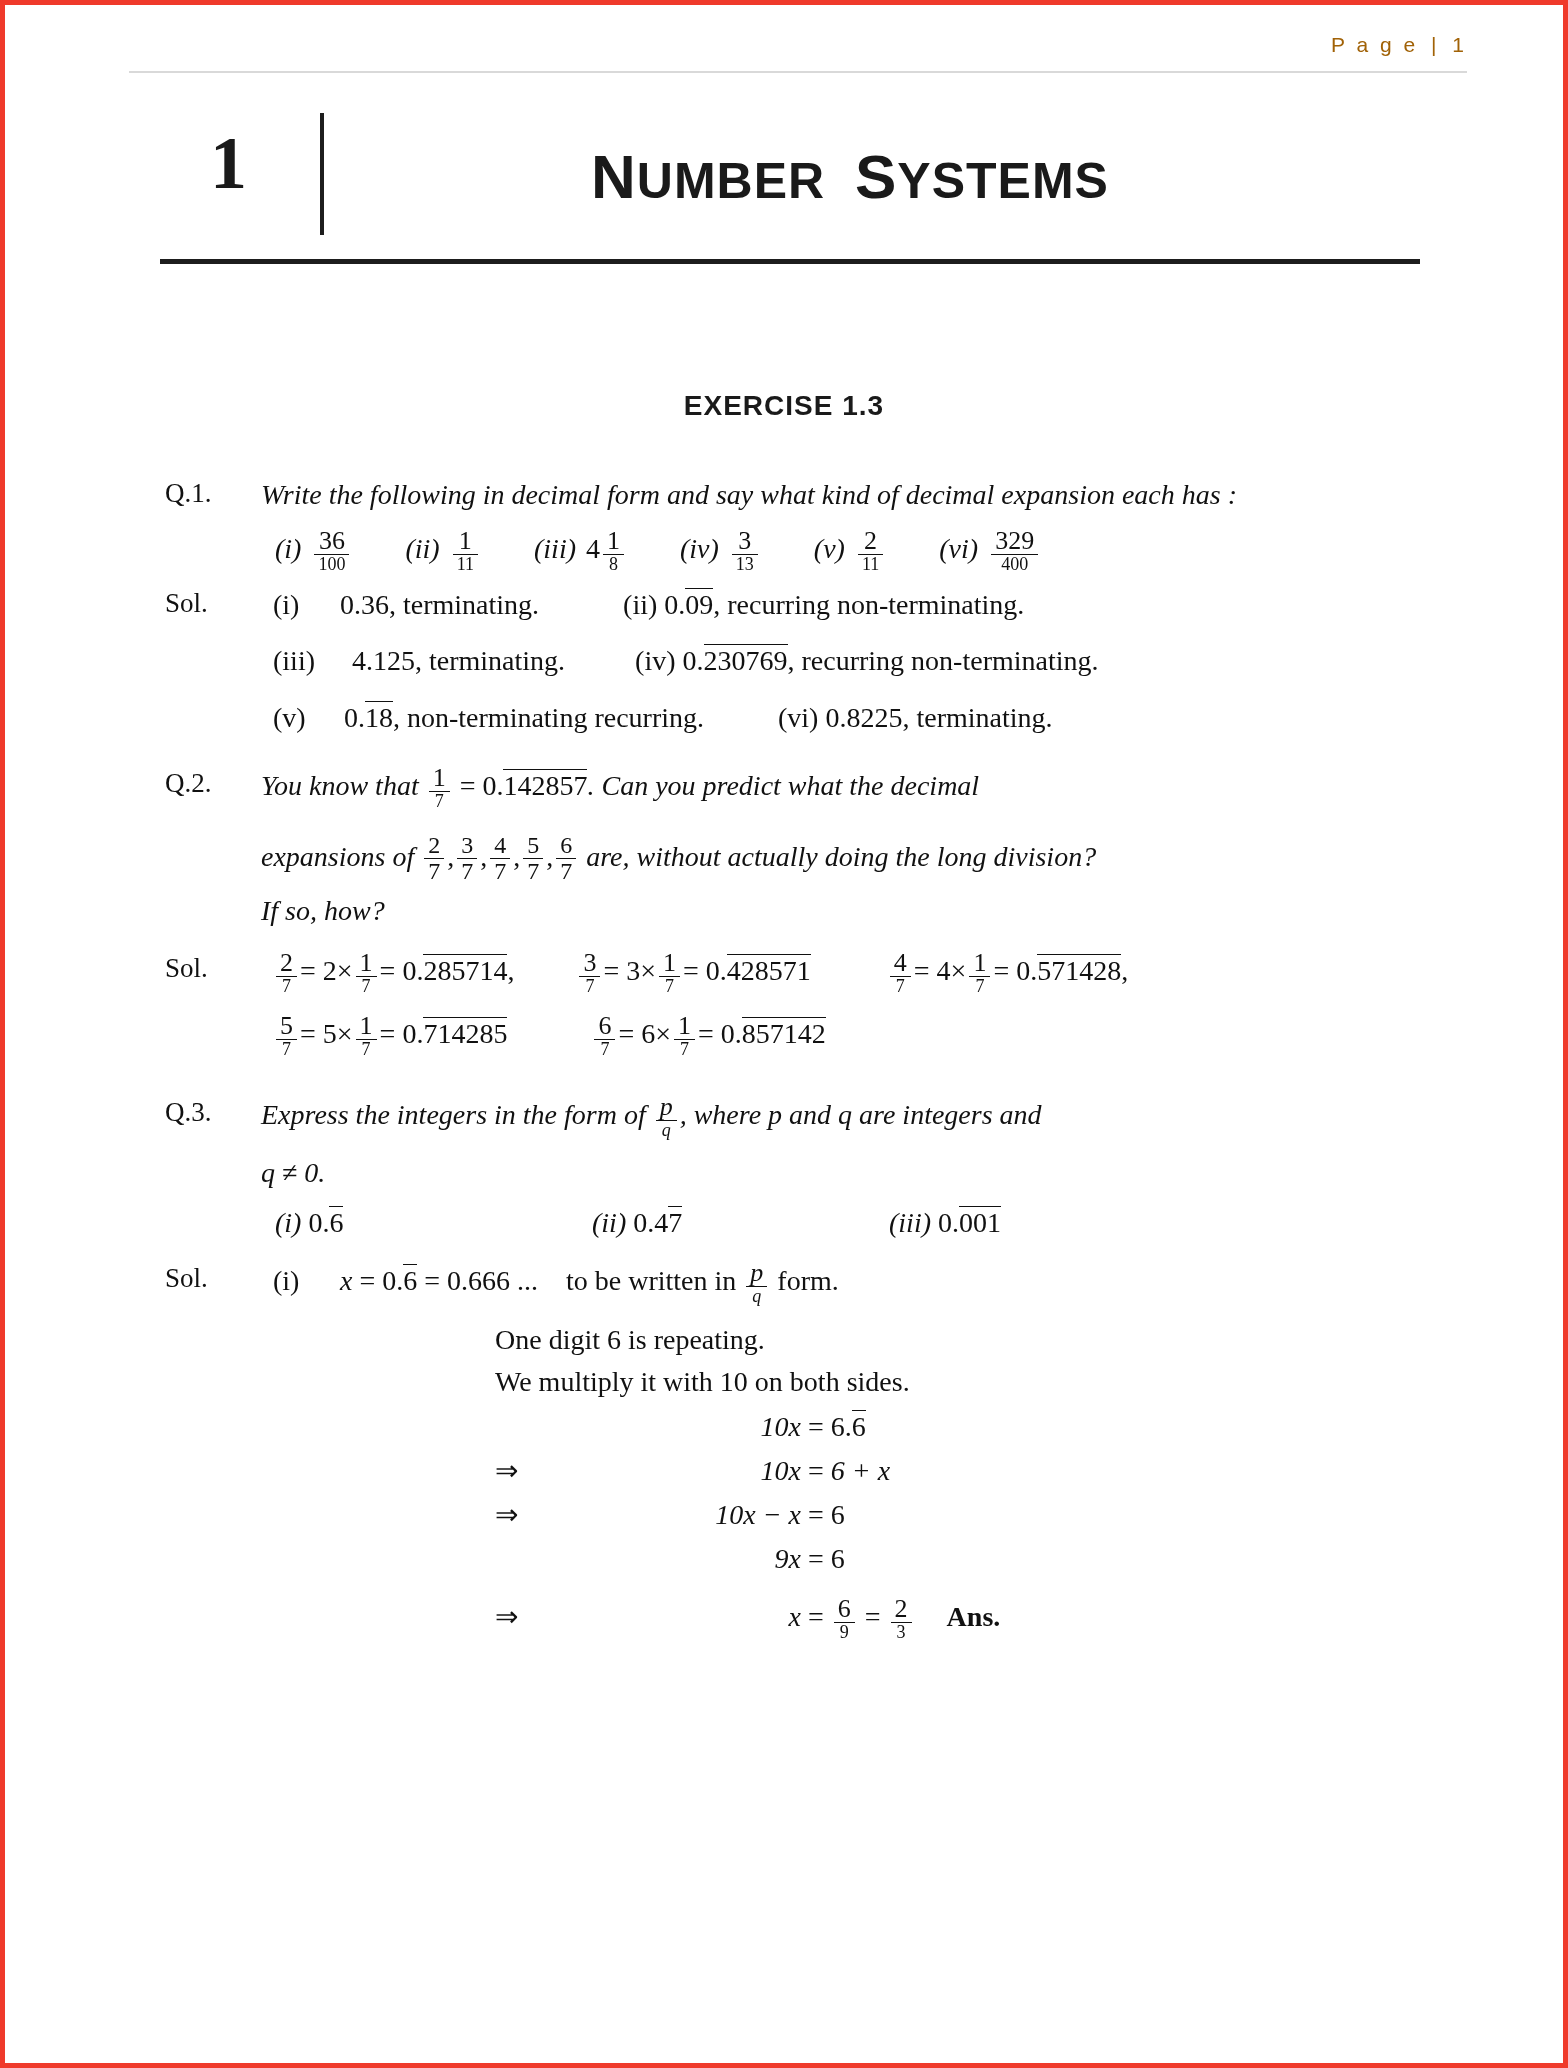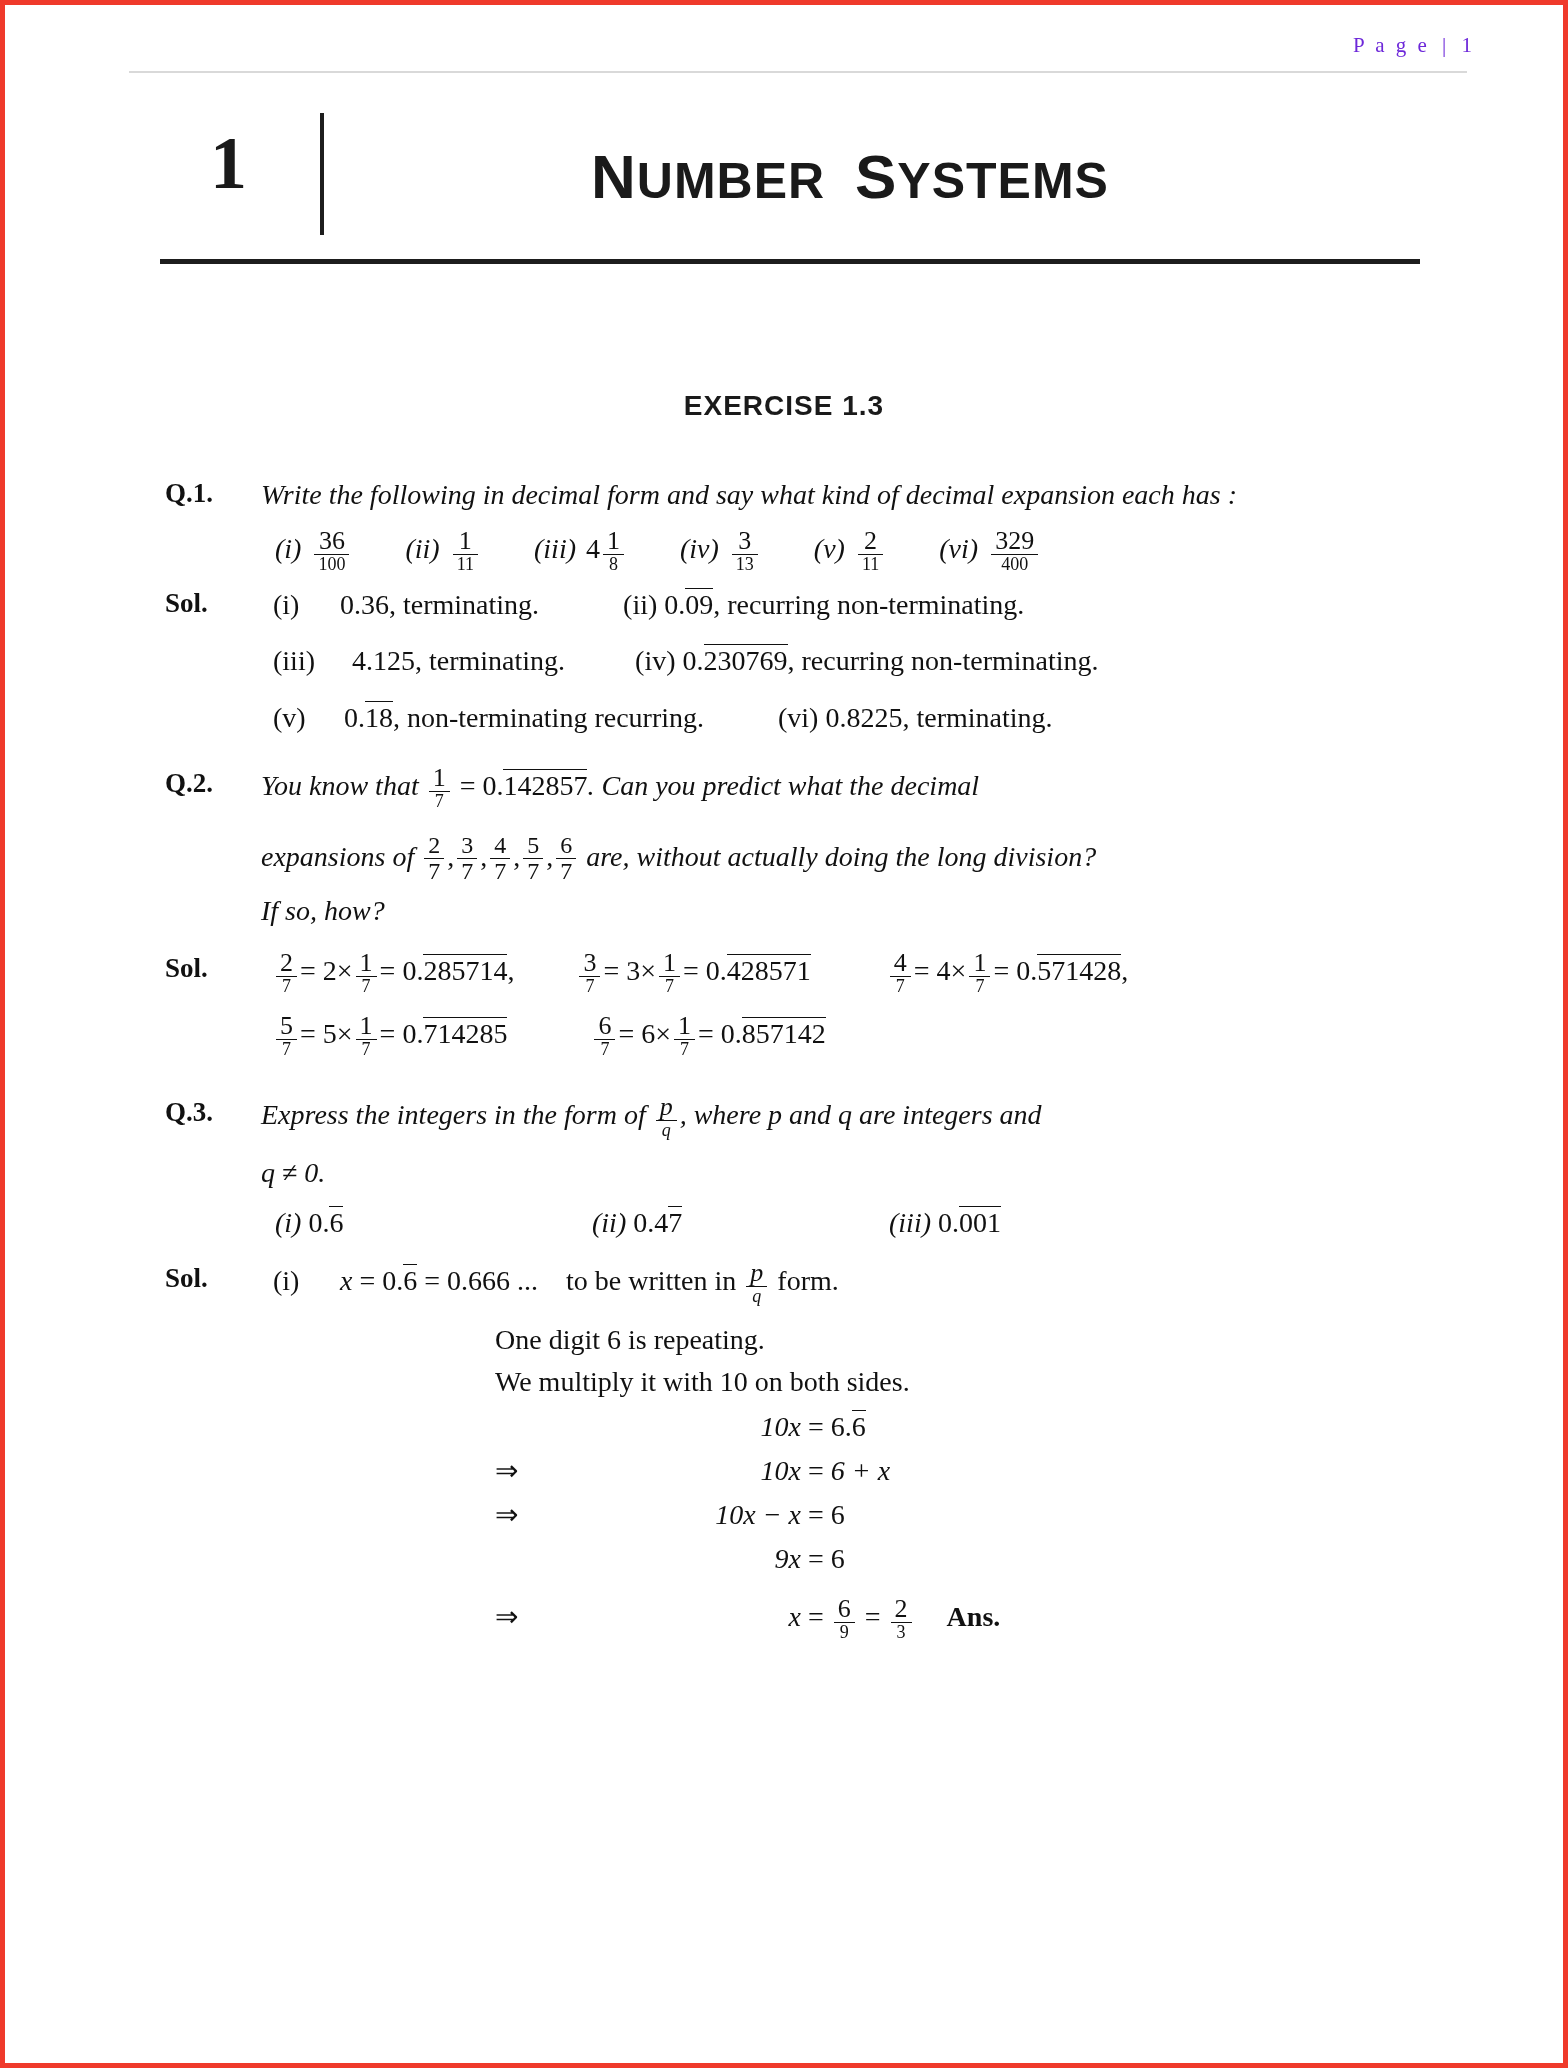--- a/index.html
+++ b/index.html
@@ -25,26 +25,26 @@
   }
   .inner {
     position: absolute;
     left: 0; top: 0;
     right: 0; bottom: 0;
     padding: 0;
   }
   
   .page-num {
     position: absolute;
-    right: 88px;
+    right: 96px;
     top: 28px;
-    font-family: Liberation Serif, serif;
+    font-family: Liberation Sans, sans-serif;
     font-size: 21px;
     letter-spacing: 3px;
-    color: #6d28d9;
+    color: #a16207;
   }
   .page-num .bar { margin: 0 4px; }
   .head-rule {
     position: absolute;
     left: 124px;
     right: 96px;
     top: 66px;
     height: 2px;
     background: #d9d9d9;
   }
@@ -112,21 +112,21 @@
     left: 160px;
     top: 470px;
     width: 1250px;
     font-size: 27px;
     color: #111;
     line-height: 1.35;
   }
   .row { position: relative; display: block; }
   .tag {
     display: inline-block;
-    font-weight: bold;
+    font-weight: normal;
     font-size: 27px;
     width: 96px;
     vertical-align: top;
   }
   .qtext {
     display: inline-block;
     width: 1140px;
     font-style: italic;
     font-size: 28px;
     vertical-align: top;

